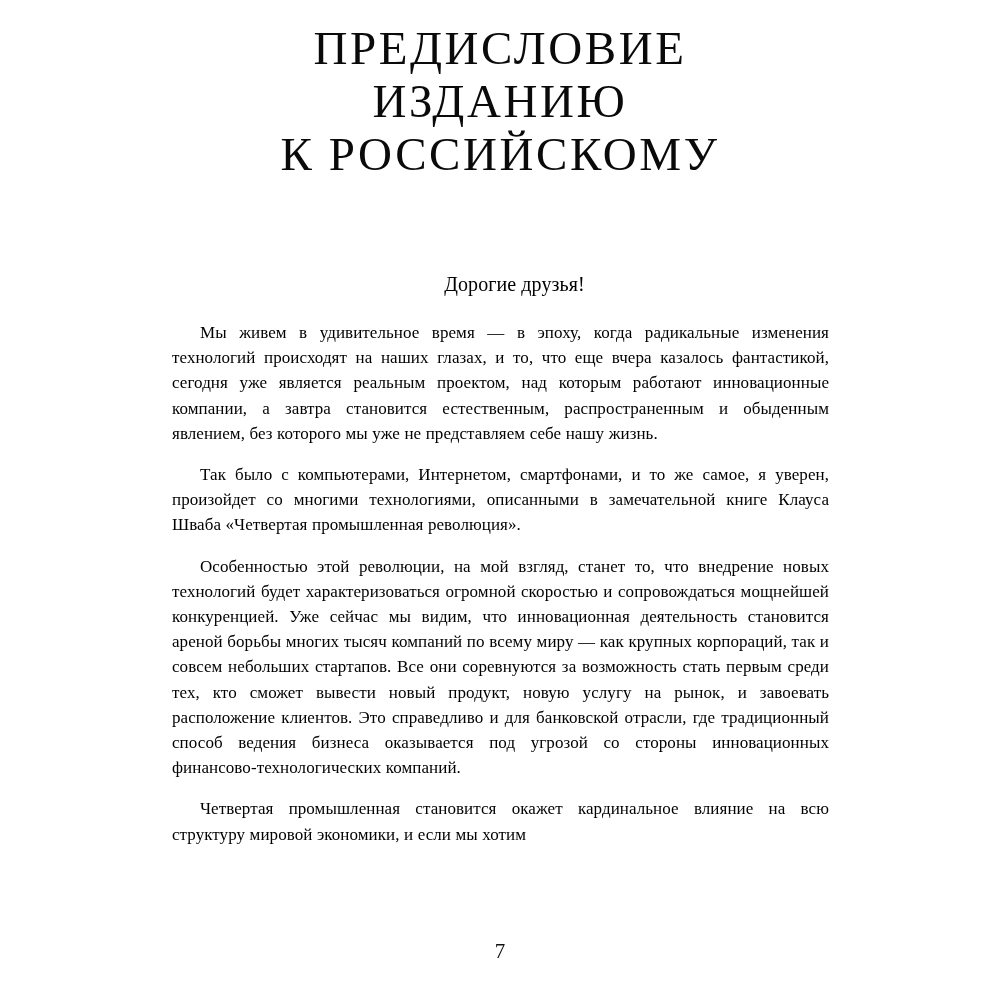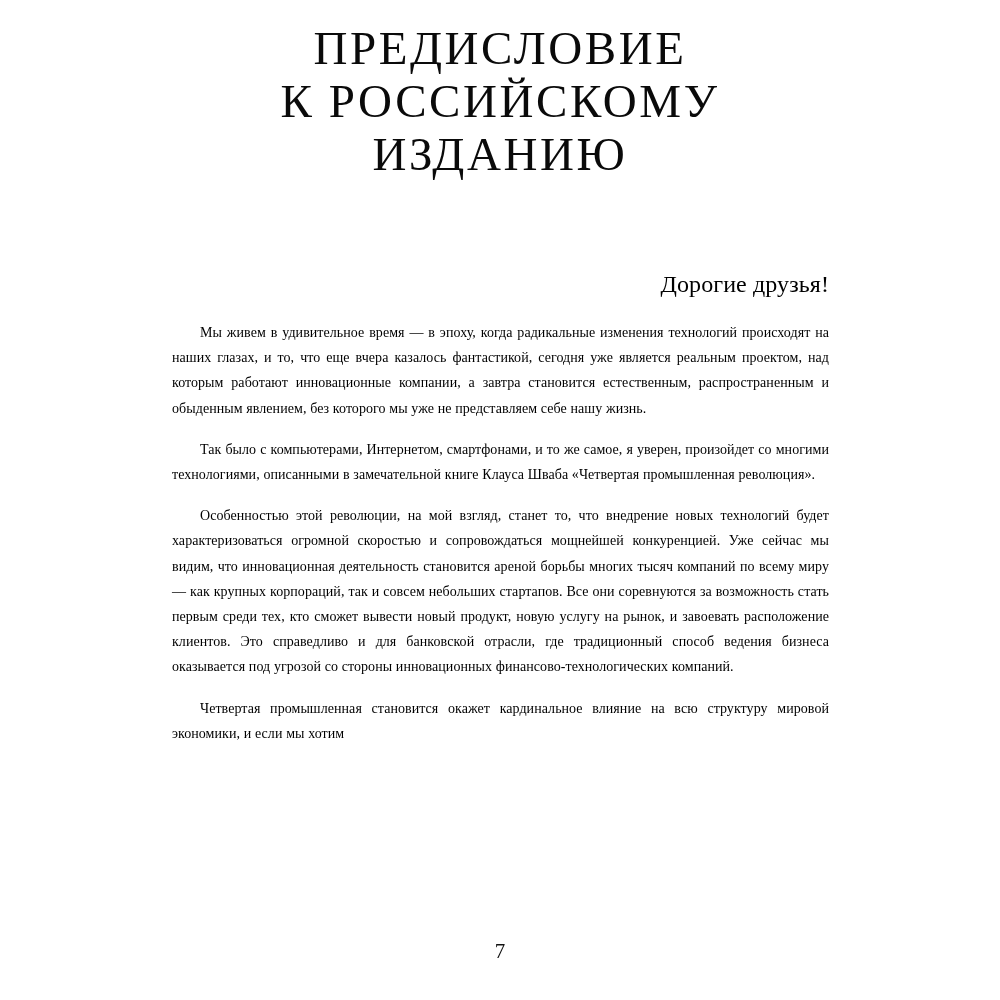--- a/index.html
+++ b/index.html
@@ -44,29 +44,29 @@
   }
 
   
   .body-block {
     position: absolute;
     left: 172px;
     top: 272px;
     width: 657px;
   }
   .greeting {
-    font-size: 24px;
+    font-size: 20px;
     line-height: 25px;
     text-indent: 28px;
     margin: 0 0 23px 0;
-    text-align: right;
+    text-align: center;
     letter-spacing: 0.004em;
   }
   .para {
-    font-size: 14px;
+    font-size: 17px;
     line-height: 25.2px;
     text-indent: 28px;
     margin: 0;
     text-align: justify;
     text-justify: inter-word;
     letter-spacing: 0.004em;
     hyphens: manual;
     word-spacing: 0.01em;
   }
   .para + .para {
@@ -89,22 +89,22 @@
     color: #111111;
   }
 </style>
 </head>
 <body>
 
 <div class="page">
 
   <div class="title-block">
     <span class="title-line">ПРЕДИСЛОВИЕ</span>
+    <span class="title-line">ИЗДАНИЮ</span>
     <span class="title-line">К РОССИЙСКОМУ</span>
-    <span class="title-line">ИЗДАНИЮ</span>
   </div>
 
   <div class="body-block">
     <p class="greeting">Дорогие друзья!</p>
     <p class="para">Мы живем в удивительное время — в эпоху, когда радикальные изменения технологий происходят на наших глазах, и то, что еще вчера казалось фантастикой, сегодня уже является реальным проектом, над которым работают инновационные компании, а завтра становится естественным, распространенным и обыденным явлением, без которого мы уже не представляем себе нашу жизнь.</p>
     <p class="para">Так было с компьютерами, Интернетом, смартфонами, и то же самое, я уверен, произойдет со многими технологиями, описанными в замечательной книге Клауса Шваба «Четвертая промышленная революция».</p>
     <p class="para">Особенностью этой революции, на мой взгляд, станет то, что внедрение новых технологий будет характеризоваться огромной скоростью и сопровождаться мощнейшей конкуренцией. Уже сейчас мы видим, что инновационная деятельность становится ареной борьбы многих тысяч компаний по всему миру — как крупных корпораций, так и совсем небольших стартапов. Все они соревнуются за возможность стать первым среди тех, кто сможет вывести новый продукт, новую услугу на рынок, и завоевать расположение клиентов. Это справедливо и для банковской отрасли, где традиционный способ ведения бизнеса оказывается под угрозой со стороны инновационных финансово-технологических компаний.</p>
     <p class="para truncated">Четвертая промышленная становится окажет кардинальное влияние на всю структуру мировой экономики, и если мы хотим</p>
   </div>
 

